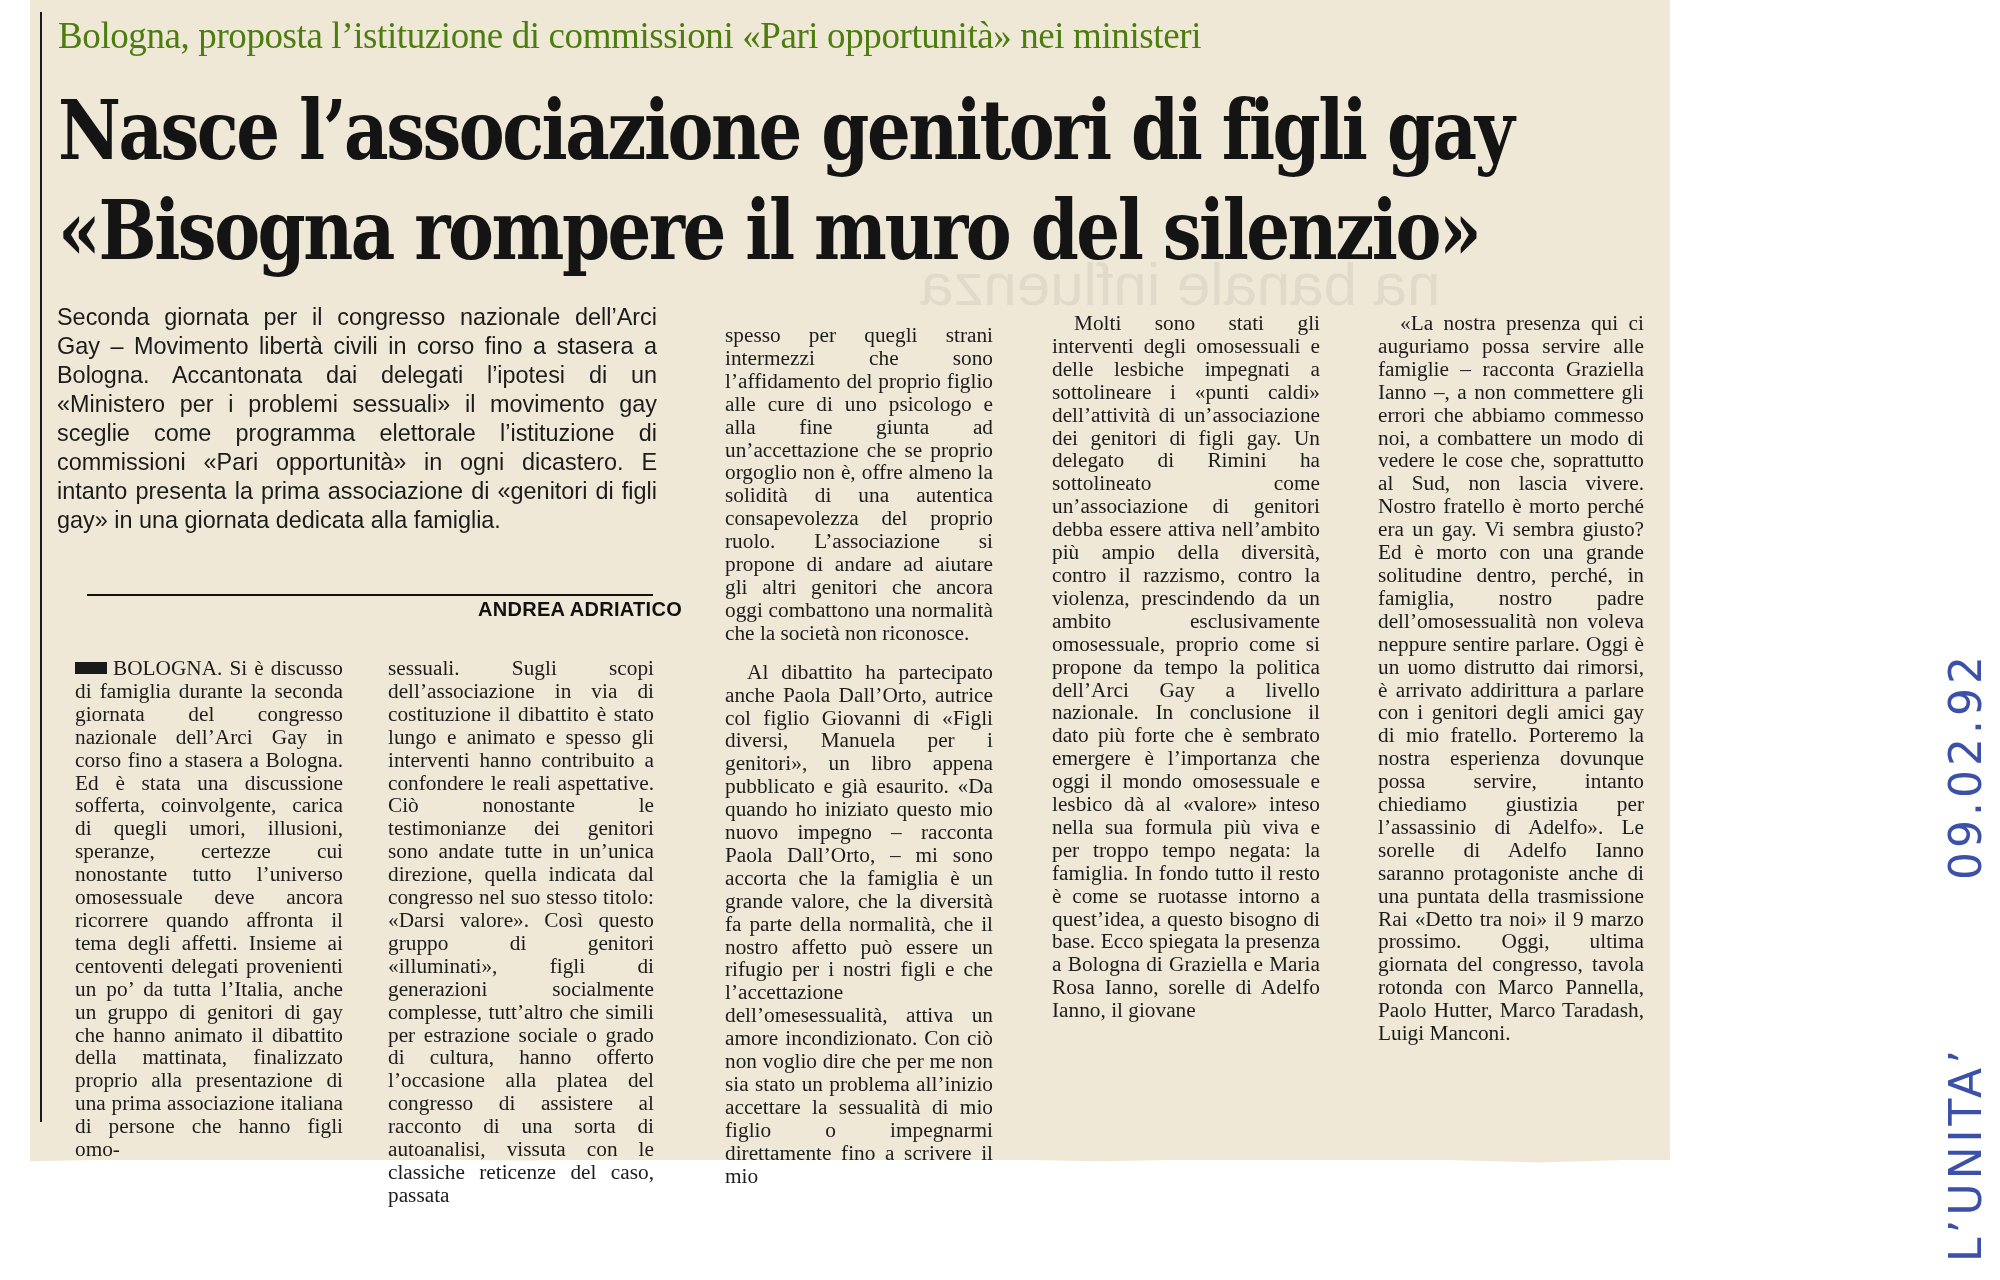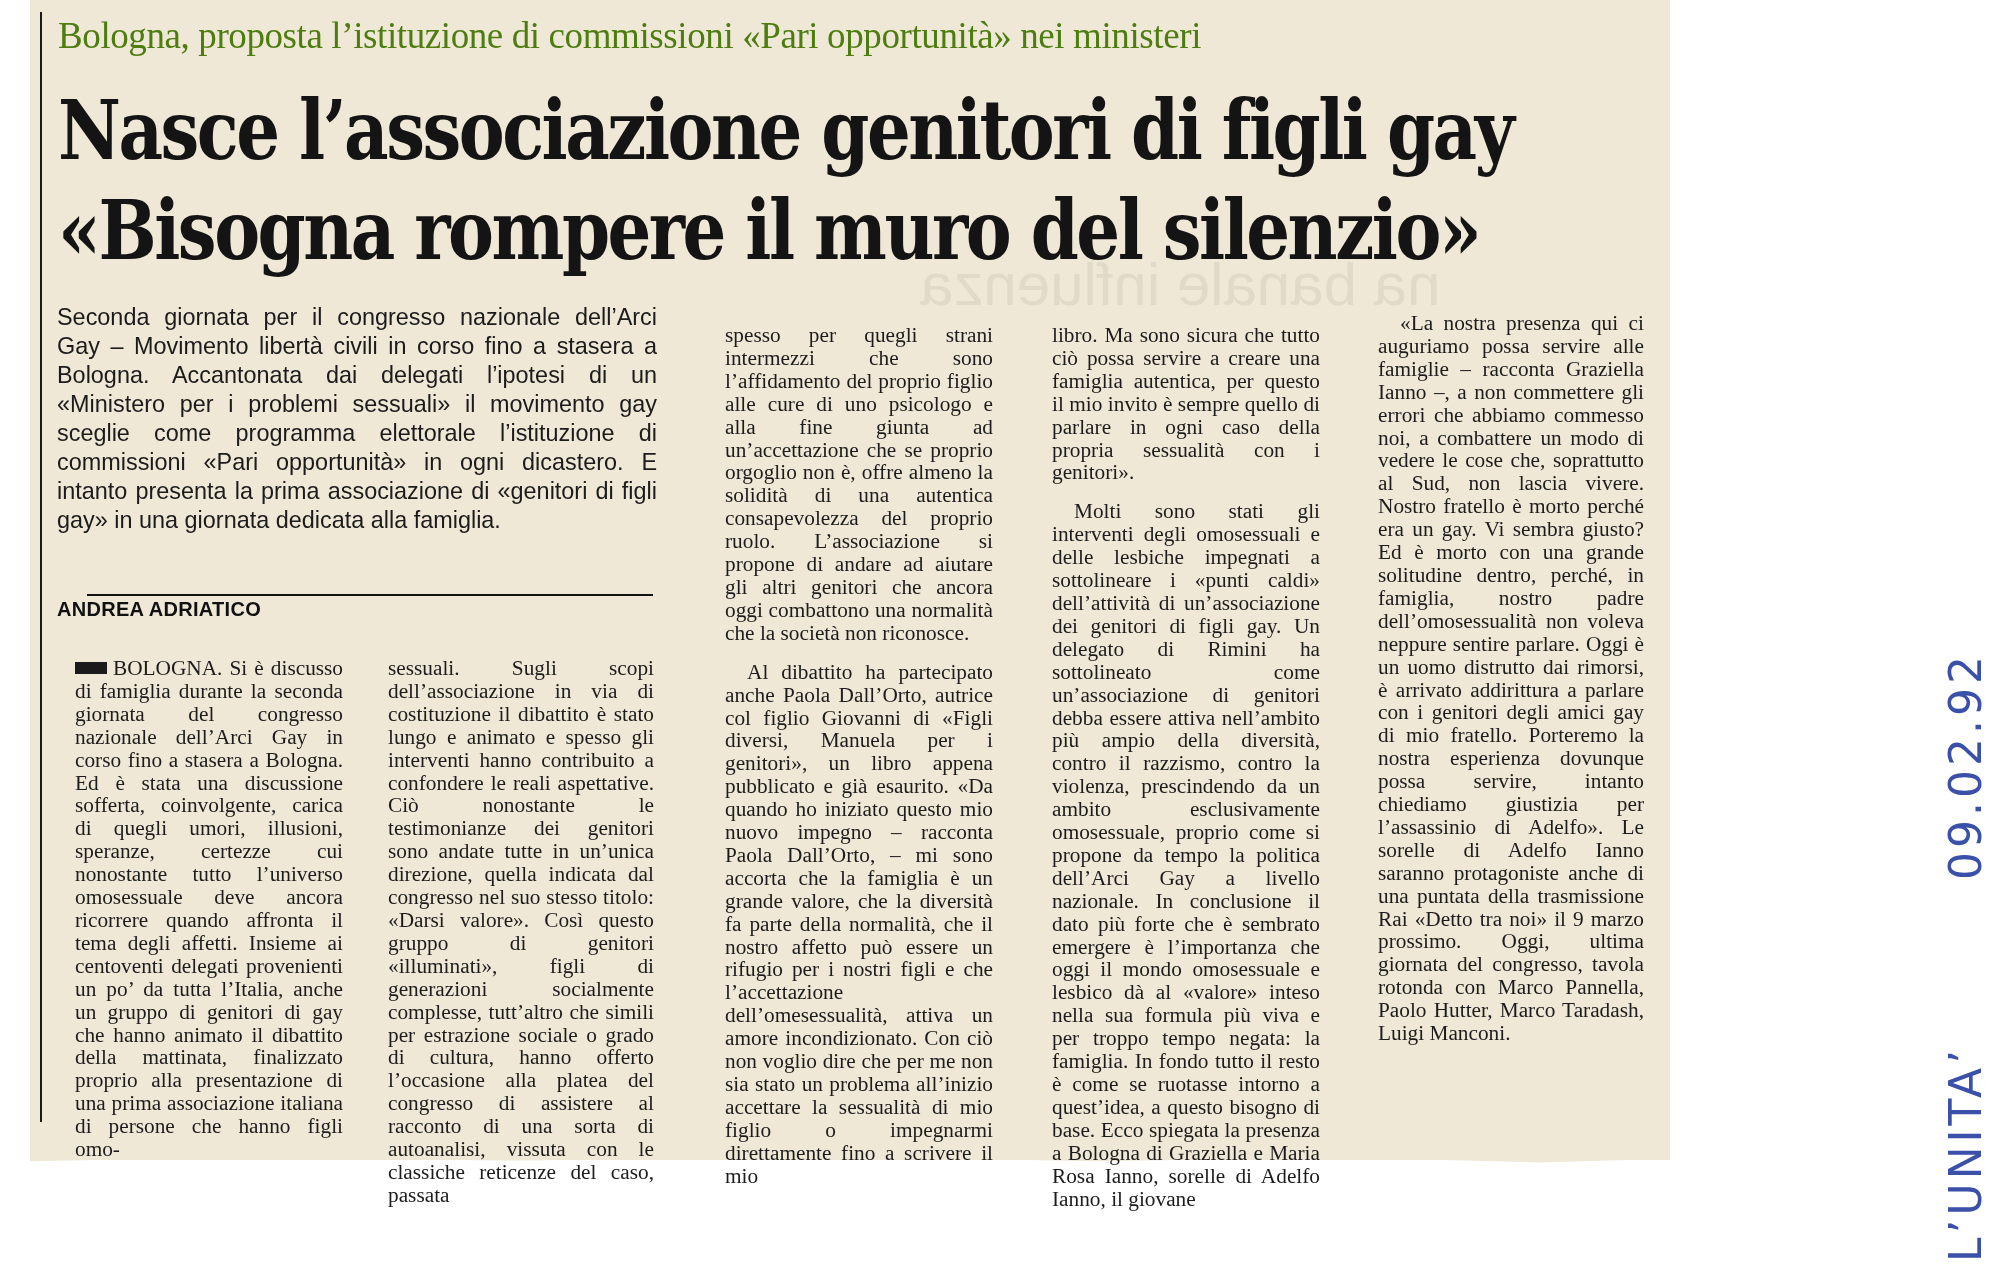--- a/index.html
+++ b/index.html
@@ -26,21 +26,21 @@
   }
   .h1 { top:82px; font-size:82px; transform:scaleX(0.84); }
   .h2 { top:182px; font-size:82px; transform:scaleX(0.84); }
   .intro {
     position:absolute; left:57px; top:302px; width:625px;
     font-family:"Liberation Sans", sans-serif; font-size:24.4px; line-height:29px; color:#1b1b1b;
     text-align:justify; transform:scaleX(0.96); transform-origin:left top;
   }
   .byline-rule { position:absolute; left:87px; top:594px; width:566px; height:2px; background:#111; }
   .byline {
-    position:absolute; left:57px; top:598px; width:625px; text-align:left;
+    position:absolute; left:57px; top:598px; width:625px; text-align:right;
     font-family:"Liberation Sans", sans-serif; font-weight:bold; font-size:20px; color:#111; letter-spacing:0.3px;
   }
   .col {
     position:absolute; font-family:"Liberation Serif", serif; font-size:21.3px; line-height:22.9px;
     color:#1c1c1c; text-align:justify; hyphens:manual;
   }
   .col p { margin:16px; }
   .col p.indent { text-indent:22px; margin-top:4px; }
   .c1 { left:59px; top:641px; width:300px; }
   .c2 { left:372px; top:641px; width:298px; }
@@ -84,21 +84,20 @@
 <div class="col c2">
   <p>sessuali. Sugli scopi dell’associazione in via di costituzione il dibattito è stato lungo e animato e spesso gli interventi hanno contribuito a confondere le reali aspettative. Ciò nonostante le testimonianze dei genitori sono andate tutte in un’unica direzione, quella indicata dal congresso nel suo stesso titolo: «Darsi valore». Così questo gruppo di genitori «illuminati», figli di generazioni socialmente complesse, tutt’altro che simili per estrazione sociale o grado di cultura, hanno offerto l’occasione alla platea del congresso di assistere al racconto di una sorta di autoanalisi, vissuta con le classiche reticenze del caso, passata</p>
 </div>
 
 <div class="col c3">
   <p>spesso per quegli strani intermezzi che sono l’affidamento del proprio figlio alle cure di uno psicologo e alla fine giunta ad un’accettazione che se proprio orgoglio non è, offre almeno la solidità di una autentica consapevolezza del proprio ruolo. L’associazione si propone di andare ad aiutare gli altri genitori che ancora oggi combattono una normalità che la società non riconosce.</p>
   <p class="indent">Al dibattito ha partecipato anche Paola Dall’Orto, autrice col figlio Giovanni di «Figli diversi, Manuela per i genitori», un libro appena pubblicato e già esaurito. «Da quando ho iniziato questo mio nuovo impegno – racconta Paola Dall’Orto, – mi sono accorta che la famiglia è un grande valore, che la diversità fa parte della normalità, che il nostro affetto può essere un rifugio per i nostri figli e che l’accettazione dell’omesessualità, attiva un amore incondizionato. Con ciò non voglio dire che per me non sia stato un problema all’inizio accettare la sessualità di mio figlio o impegnarmi direttamente fino a scrivere il mio</p>
 </div>
 
 <div class="col c4">
-  <p>libro. Ma sono sicura che tutto ciò possa servire a creare una famiglia autentica, per questo il mio invito è sempre quello di parlare in ogni caso della propria sessualità con i genitori».</p>
   <p class="indent">Molti sono stati gli interventi degli omosessuali e delle lesbiche impegnati a sottolineare i «punti caldi» dell’attività di un’associazione dei genitori di figli gay. Un delegato di Rimini ha sottolineato come un’associazione di genitori debba essere attiva nell’ambito più ampio della diversità, contro il razzismo, contro la violenza, prescindendo da un ambito esclusivamente omosessuale, proprio come si propone da tempo la politica dell’Arci Gay a livello nazionale. In conclusione il dato più forte che è sembrato emergere è l’importanza che oggi il mondo omosessuale e lesbico dà al «valore» inteso nella sua formula più viva e per troppo tempo negata: la famiglia. In fondo tutto il resto è come se ruotasse intorno a quest’idea, a questo bisogno di base. Ecco spiegata la presenza a Bologna di Graziella e Maria Rosa Ianno, sorelle di Adelfo Ianno, il giovane</p>
 </div>
 
 <div class="col c5">
   <p class="indent">«La nostra presenza qui ci auguriamo possa servire alle famiglie – racconta Graziella Ianno –, a non commettere gli errori che abbiamo commesso noi, a combattere un modo di vedere le cose che, soprattutto al Sud, non lascia vivere. Nostro fratello è morto perché era un gay. Vi sembra giusto? Ed è morto con una grande solitudine dentro, perché, in famiglia, nostro padre dell’omosessualità non voleva neppure sentire parlare. Oggi è un uomo distrutto dai rimorsi, è arrivato addirittura a parlare con i genitori degli amici gay di mio fratello. Porteremo la nostra esperienza dovunque possa servire, intanto chiediamo giustizia per l’assassinio di Adelfo». Le sorelle di Adelfo Ianno saranno protagoniste anche di una puntata della trasmissione Rai «Detto tra noi» il 9 marzo prossimo. Oggi, ultima giornata del congresso, tavola rotonda con Marco Pannella, Paolo Hutter, Marco Taradash, Luigi Manconi.</p>
 </div>
 
 <div class="handwriting hw-date">09.02.92</div>
 <div class="handwriting hw-source">L’UNITA’</div>
 

